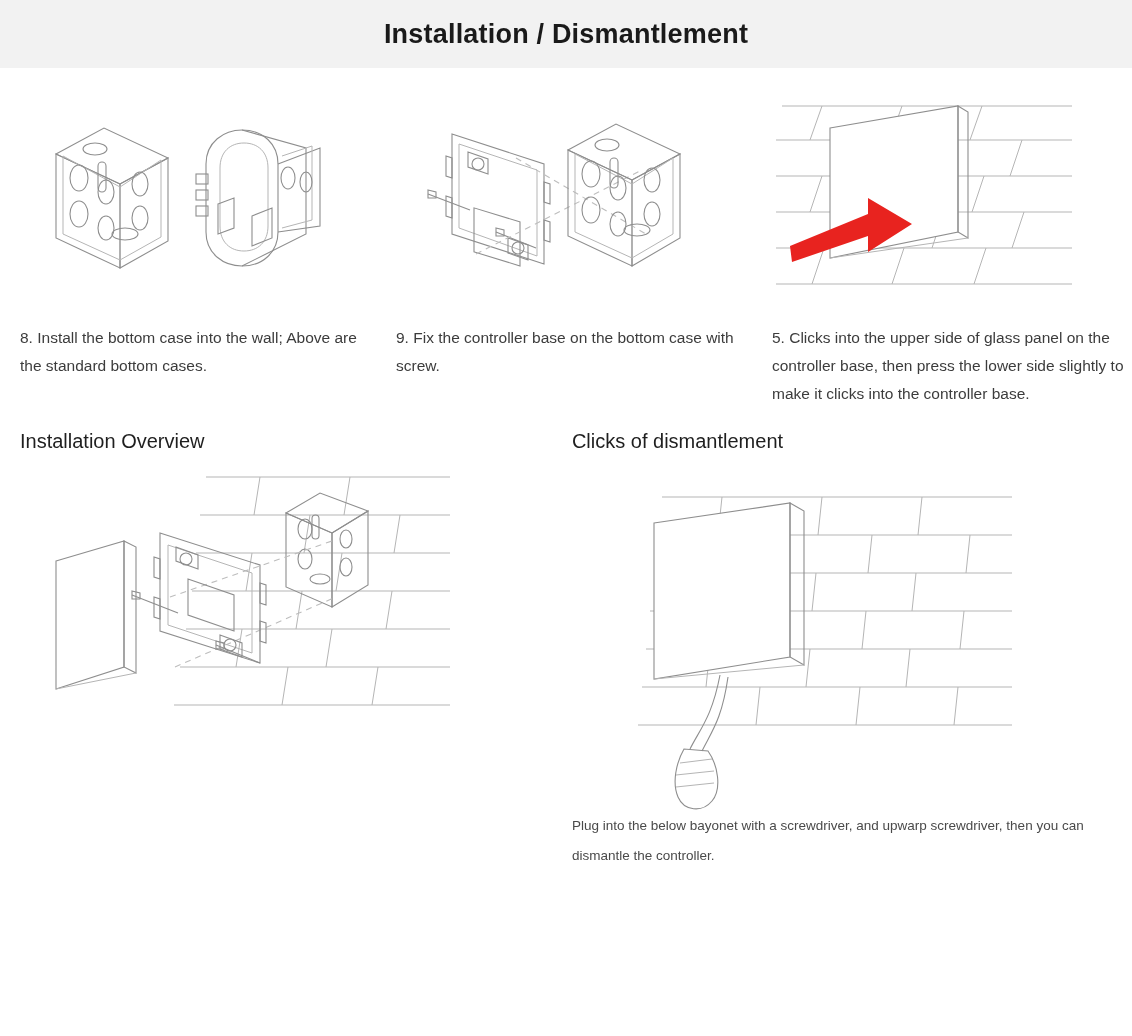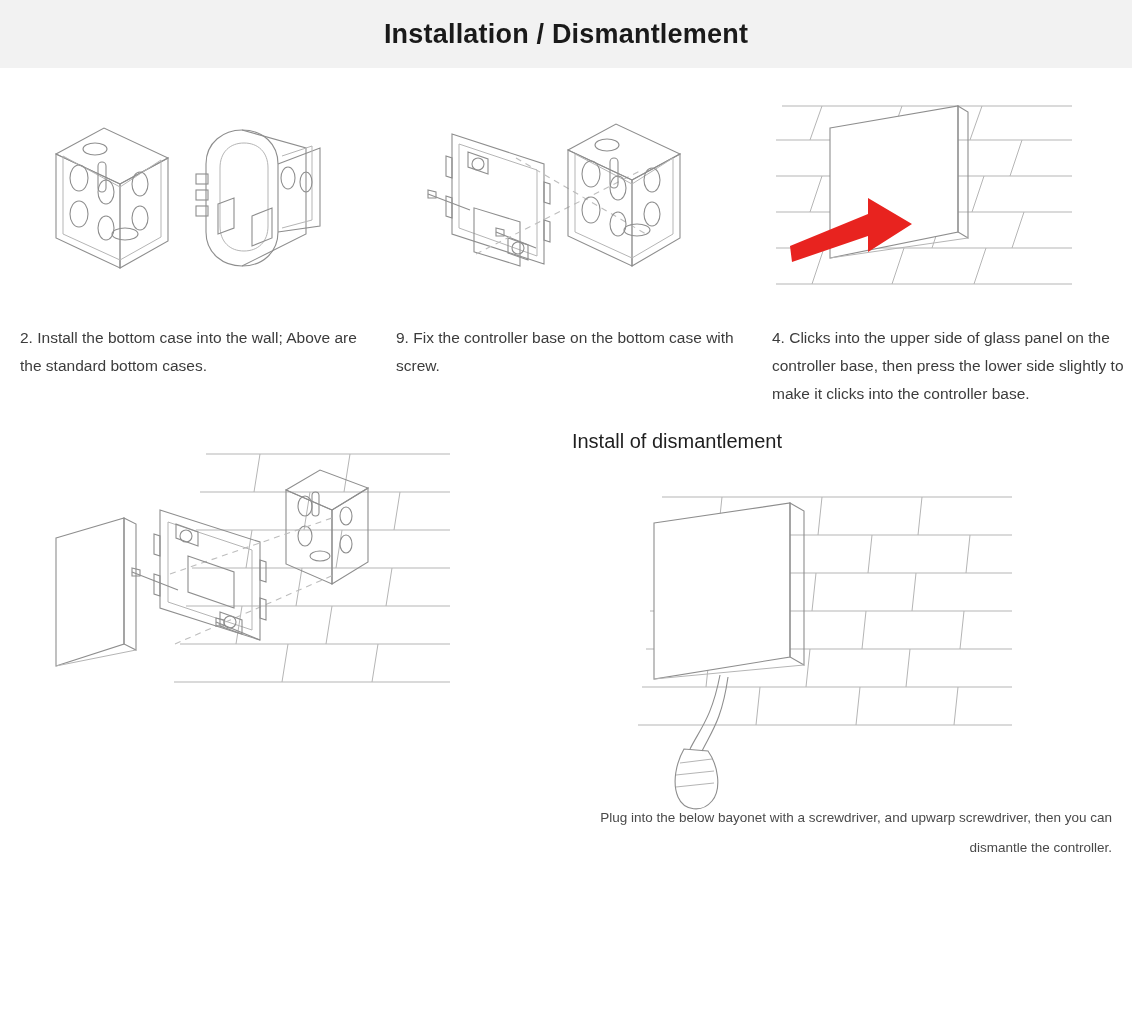--- a/index.html
+++ b/index.html
@@ -60,22 +60,21 @@
     padding: 0 20px;
     margin-top: 22px;
   }
   .lower-left { width: 562px; }
   .lower-right { width: 550px; }
   .lower-figure { position: relative; height: 330px; margin-top: 14px; }
   .caption {
     font-size: 13.5px;
     line-height: 30px;
     color: #4a4a4a;
-    margin-top: 6px;
-    text-align: right;
+    margin-top: 14px;
   }
   svg { display: block; }
   .ln { fill: none; stroke: #8e8e8e; stroke-width: 1.1; }
   .ln-d { fill: none; stroke: #bdbdbd; stroke-width: 1.1; stroke-dasharray: 6 5; }
   .ln-l { fill: none; stroke: #b5b5b5; stroke-width: 1; }
   .fillw { fill: #ffffff; stroke: #8e8e8e; stroke-width: 1.1; }
   .arrow { fill: #e8231f; }
 </style>
 </head>
 <body>
@@ -120,21 +119,21 @@
           <ellipse class="ln" cx="268" cy="92" rx="7" ry="11"></ellipse>
           <ellipse class="ln" cx="286" cy="96" rx="6" ry="10"></ellipse>
           <rect class="ln" x="176" y="88" width="12" height="10"></rect>
           <rect class="ln" x="176" y="104" width="12" height="10"></rect>
           <rect class="ln" x="176" y="120" width="12" height="10"></rect>
           <path class="ln" d="M232 130 L252 122 L252 152 L232 160 Z"></path>
           <path class="ln" d="M198 118 L214 112 L214 142 L198 148 Z"></path>
         </g>
       </svg>
     </div>
-    <div class="step-text">2. Install the bottom case into the wall; Above are the standard bottom cases.</div>
+    <div class="step-text">8. Install the bottom case into the wall; Above are the standard bottom cases.</div>
   </div>
 
   <div class="step">
     <div class="step-figure">
       <svg width="376" height="230" viewBox="0 0 376 230">
 
         <g>
           <path class="ln" d="M56 48 L148 78 L148 178 L56 148 Z"></path>
           <path class="ln-l" d="M63 58 L141 84 L141 170 L63 142 Z"></path>
           <rect class="ln" x="78" y="98" width="46" height="44" transform="skewY(17)"></rect>
@@ -210,28 +209,29 @@
           <path class="fillw" d="M58 42 L186 20 L186 146 L58 172 Z"></path>
           <path class="ln" d="M186 20 L196 26 L196 152 L186 146 Z"></path>
           <path class="ln-l" d="M58 172 L196 152"></path>
         </g>
 
         <g>
           <path class="arrow" d="M18 160 L96 128 L96 112 L140 138 L96 166 L96 150 L20 176 Z"></path>
         </g>
       </svg>
     </div>
-    <div class="step-text">4. Clicks into the upper side of glass panel on the controller base, then press the lower side slightly to make it clicks into the controller base.</div>
+    <div class="step-text">5. Clicks into the upper side of glass panel on the controller base, then press the lower side slightly to make it clicks into the controller base.</div>
   </div>
 
 </div>
 
 <div class="lower">
 
   <div class="lower-left">
+    <div class="section-head">Installation Overview</div>
     <div class="lower-figure">
       <svg width="540" height="330" viewBox="0 0 540 330">
 
         <g class="ln-l">
           <path d="M186 10 L430 10"></path>
           <path d="M180 48 L430 48"></path>
           <path d="M176 86 L430 86"></path>
           <path d="M172 124 L430 124"></path>
           <path d="M166 162 L430 162"></path>
           <path d="M160 200 L430 200"></path>
@@ -287,21 +287,21 @@
         <g>
           <path class="fillw" d="M36 94 L104 74 L104 200 L36 222 Z"></path>
           <path class="ln" d="M104 74 L116 80 L116 206 L104 200 Z"></path>
           <path class="ln-l" d="M36 222 L116 206"></path>
         </g>
       </svg>
     </div>
   </div>
 
   <div class="lower-right">
-    <div class="section-head">Install of dismantlement</div>
+    <div class="section-head">Clicks of dismantlement</div>
     <div class="lower-figure">
       <svg width="540" height="370" viewBox="0 0 540 370">
 
         <g class="ln-l">
           <path d="M90 30 L440 30"></path>
           <path d="M86 68 L440 68"></path>
           <path d="M82 106 L440 106"></path>
           <path d="M78 144 L440 144"></path>
           <path d="M74 182 L440 182"></path>
           <path d="M70 220 L440 220"></path>

